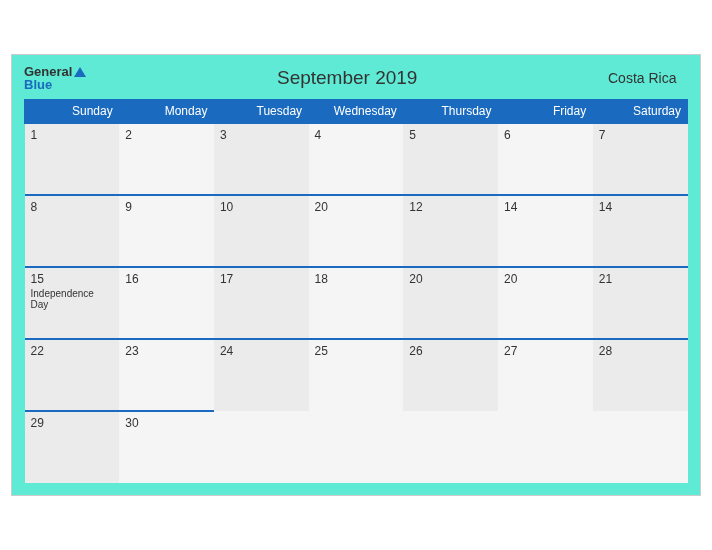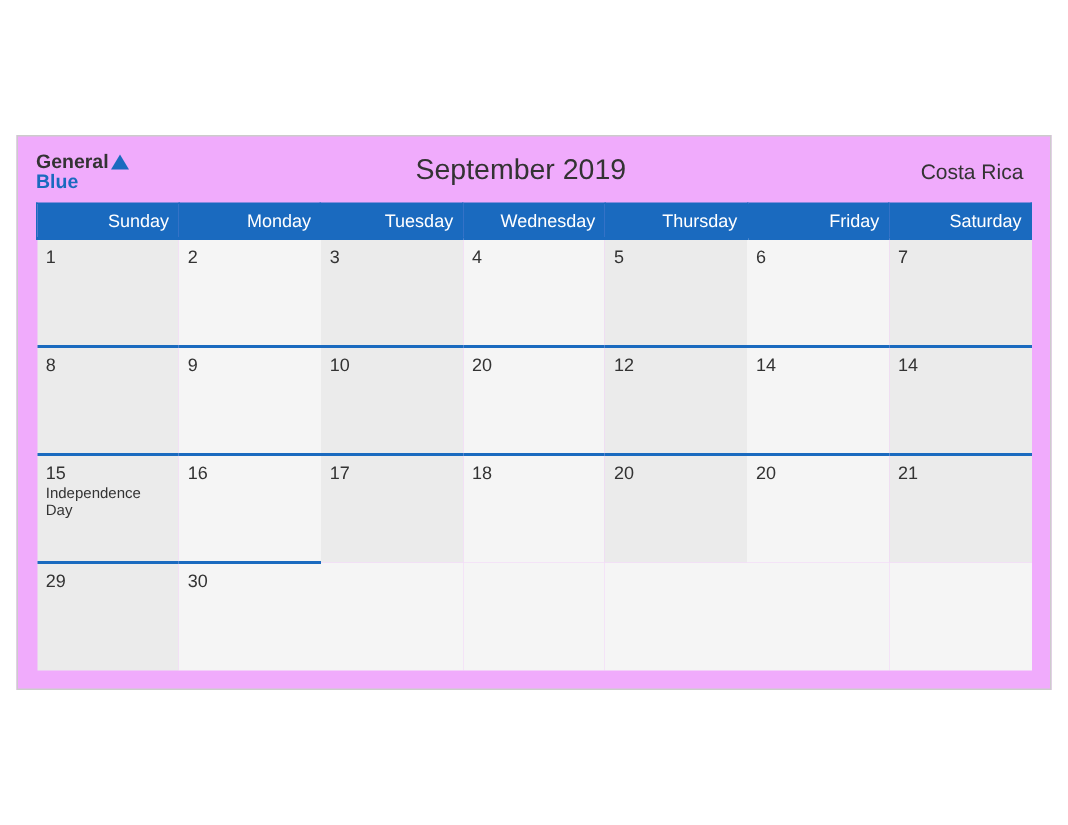--- a/index.html
+++ b/index.html
@@ -7,21 +7,21 @@
       width: 712px;
       height: 550px;
       font-family: Arial, sans-serif;
       background: #fff;
       display: flex;
       justify-content: center;
       align-items: center;
     }
     .calendar-wrapper {
       width: 690px;
-      background: #f0abfc;
+      background: #5eead4;
       border: 1px solid #ccc;
       padding: 10px 12px 12px;
     }
     .calendar-header {
       display: flex;
       align-items: center;
       justify-content: space-between;
       margin-bottom: 8px;
     }
     .logo {
@@ -57,21 +57,21 @@
       font-size: 19px;
       font-weight: normal;
       color: #333;
       text-align: center;
       flex: 1;
     }
     .calendar-country {
       font-size: 14px;
       color: #333;
       min-width: 80px;
-      text-align: center;
+      text-align: left;
     }
     table {
       width: 100%;
       border-collapse: collapse;
     }
     thead tr th {
       background-color: #1a6abf;
       color: #fff;
       font-size: 12px;
       font-weight: normal;
@@ -209,20 +209,43 @@
           </td>
           <td>
             <span class="day-number">20</span>
           </td>
           <td>
             <span class="day-number">21</span>
           </td>
         </tr>
         <tr>
           <td>
+            <span class="day-number">22</span>
+          </td>
+          <td>
+            <span class="day-number">23</span>
+          </td>
+          <td>
+            <span class="day-number">24</span>
+          </td>
+          <td>
+            <span class="day-number">25</span>
+          </td>
+          <td>
+            <span class="day-number">26</span>
+          </td>
+          <td>
+            <span class="day-number">27</span>
+          </td>
+          <td>
+            <span class="day-number">28</span>
+          </td>
+        </tr>
+        <tr>
+          <td>
             <span class="day-number">29</span>
           </td>
           <td>
             <span class="day-number">30</span>
           </td>
           <td class="empty-cell"></td>
           <td class="empty-cell"></td>
           <td class="empty-cell"></td>
           <td class="empty-cell"></td>
           <td class="empty-cell"></td>

